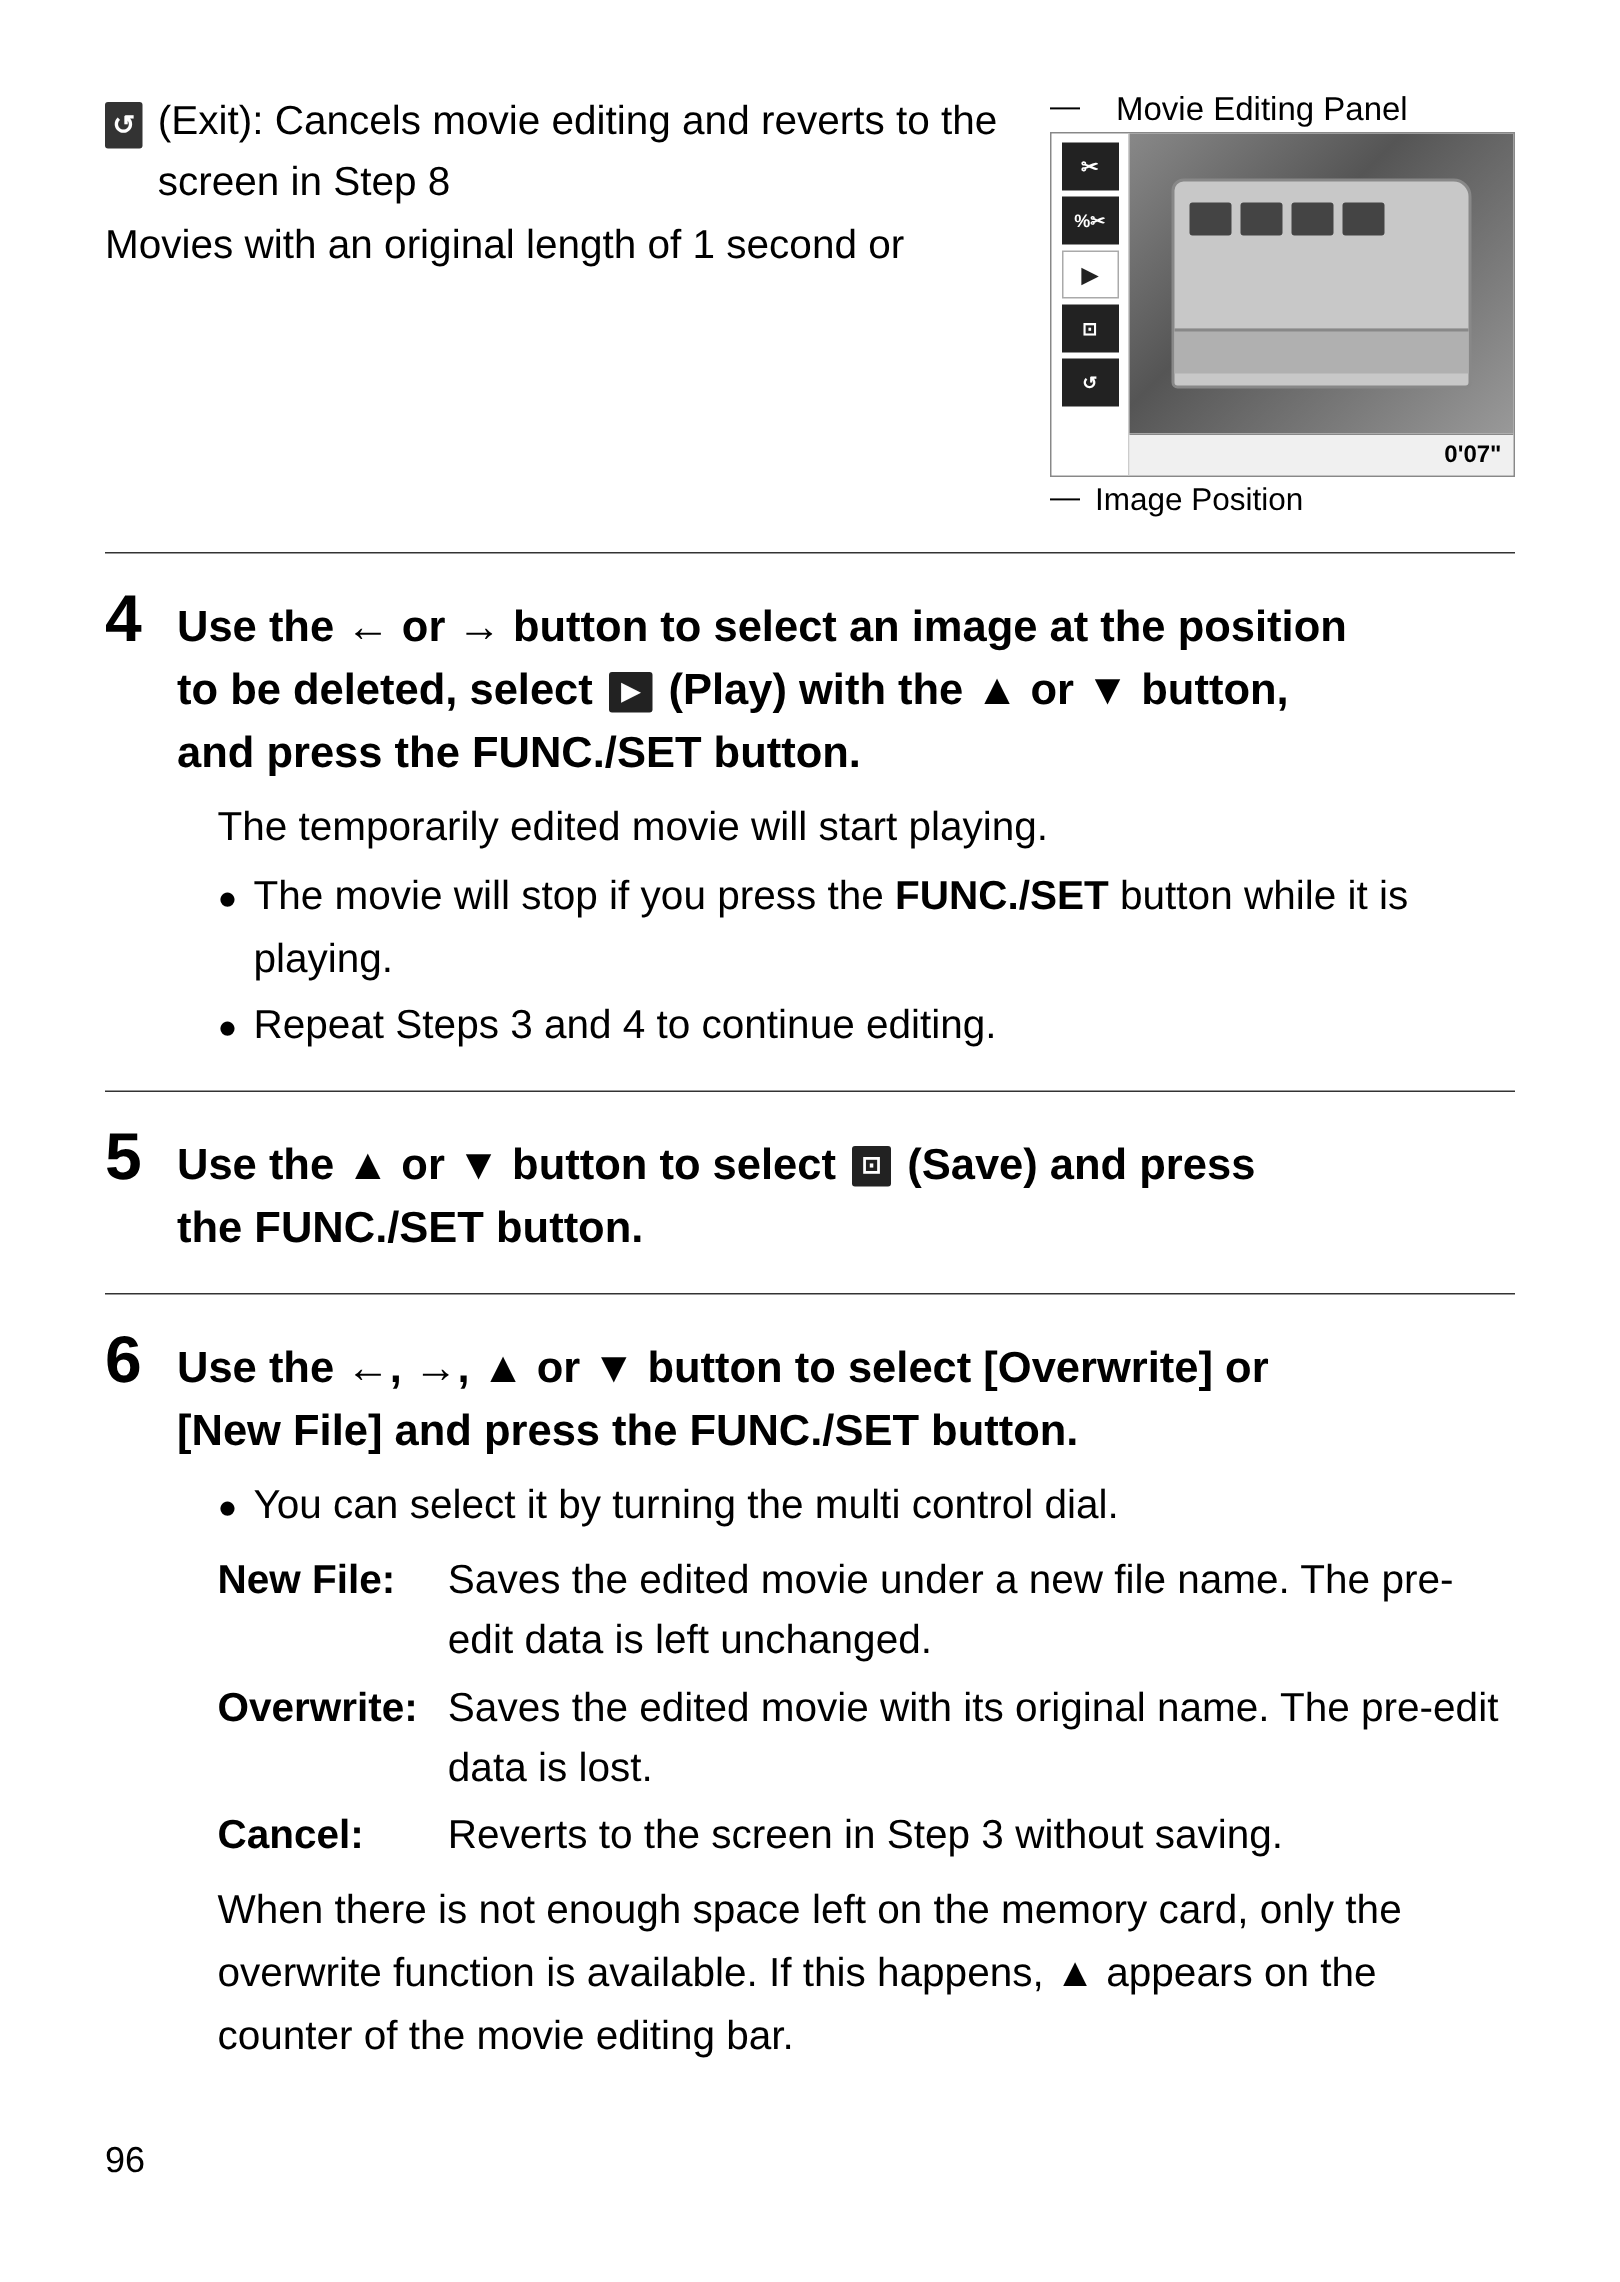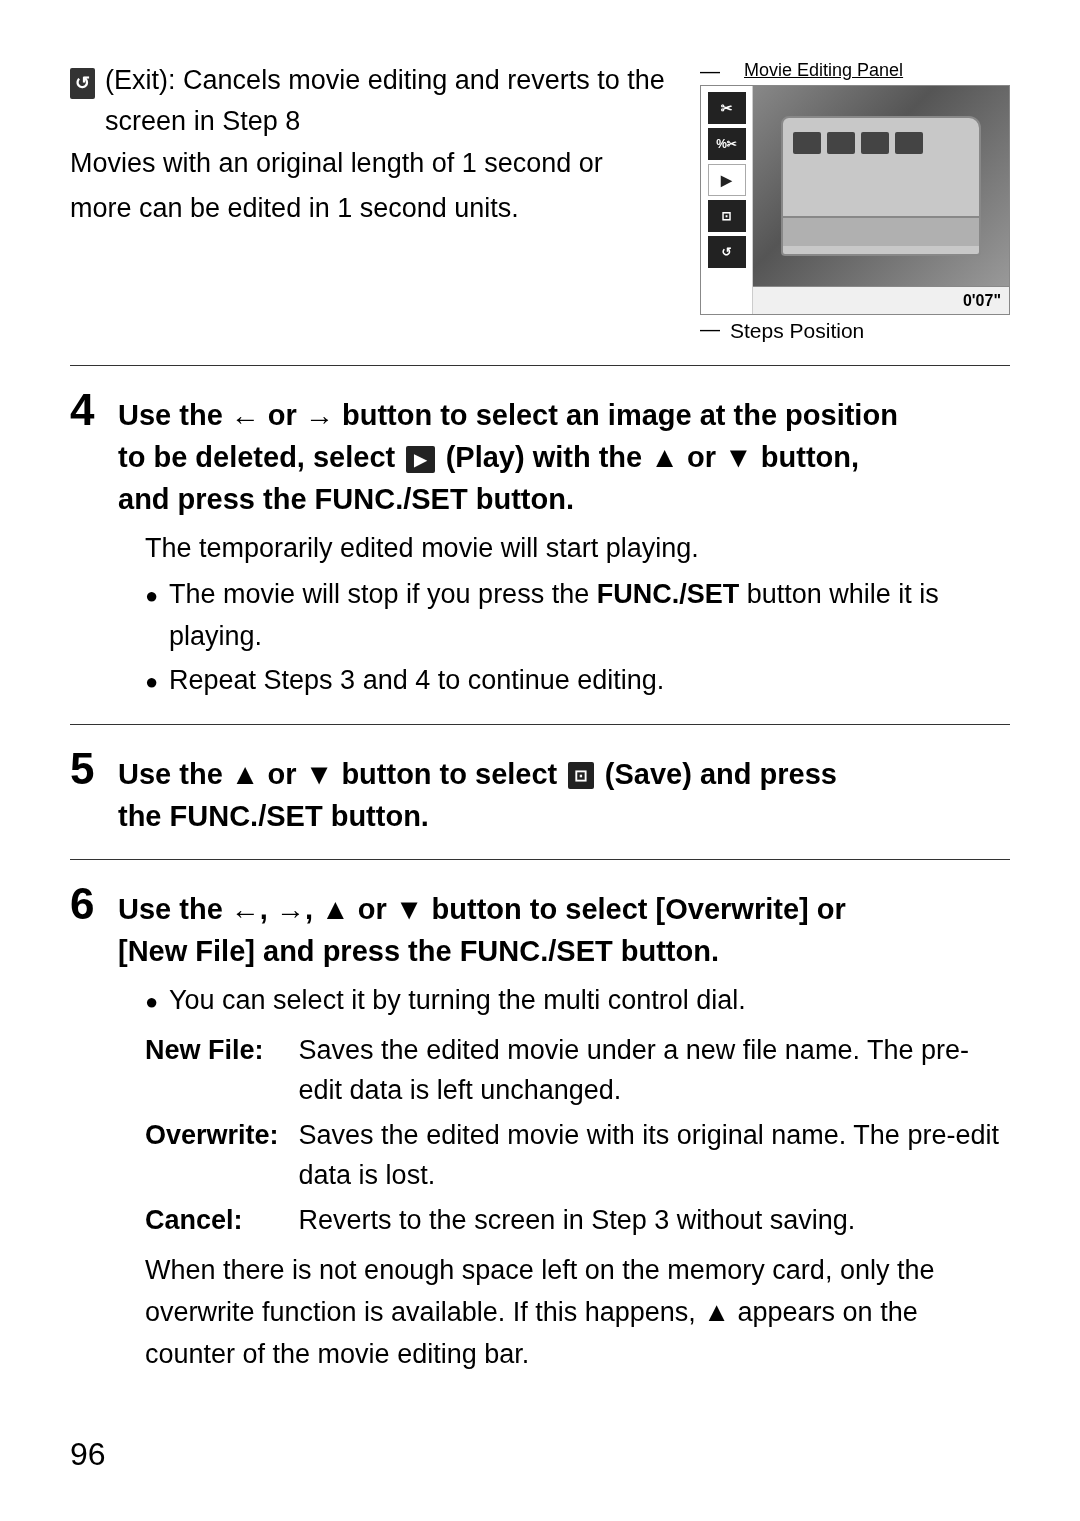--- a/index.html
+++ b/index.html
@@ -227,60 +227,58 @@
       line-height: 1.5;
     }
     .def-table td.def-term {
       font-weight: bold;
       white-space: nowrap;
       padding-right: 20px;
       width: 130px;
     }
     .page-number {
       position: absolute;
-      bottom: 48px;
+      bottom: 66px;
       left: 70px;
-      font-size: 32px;
+      font-size: 24px;
     }
     .top-note-line {
       display: flex;
       align-items: baseline;
       gap: 6px;
       font-size: 27px;
       line-height: 1.5;
       margin-bottom: 2px;
     }
     .panel-top-row {
       display: flex;
       align-items: flex-start;
     }
     .panel-arrow-line {
       display: flex;
       flex-direction: column;
       align-items: flex-start;
       margin-bottom: 2px;
     }
     .panel-label-text {
-      font-size: 18px;
+      font-size: 22px;
       padding-left: 20px;
-      text-decoration: underline;
     }
   </style>
 </head>
 <body>
 
 <div class="top-section">
   <div class="top-text-image">
     <div class="top-text">
       <div class="top-note-line">
         <span class="exit-icon">↺</span>
         <span>(Exit): Cancels movie editing and reverts to the screen in Step 8</span>
       </div>
       <p>Movies with an original length of 1 second or</p>
-      <p>more can be edited in 1 second units.</p>
     </div>
     <div class="image-panel">
       <div class="panel-arrow-line">
         <div class="panel-top-row">
           <span style="font-size:20px; margin-right:4px;">—</span>
           <span class="panel-label-text">Movie Editing Panel</span>
         </div>
       </div>
       <div class="image-container">
 
@@ -304,21 +302,21 @@
           </div>
         </div>
 
         <div class="bottom-bar">
           <span>0'07"</span>
         </div>
       </div>
 
       <div class="image-pos-line">
         <span style="font-size:20px;">—</span>
-        <span class="image-pos-label">Steps Position</span>
+        <span class="image-pos-label">Image Position</span>
       </div>
     </div>
   </div>
 </div>
 
 <hr class="section-divider">
 
 <div class="step">
   <div class="step-header">
     <span class="step-number">4</span>

